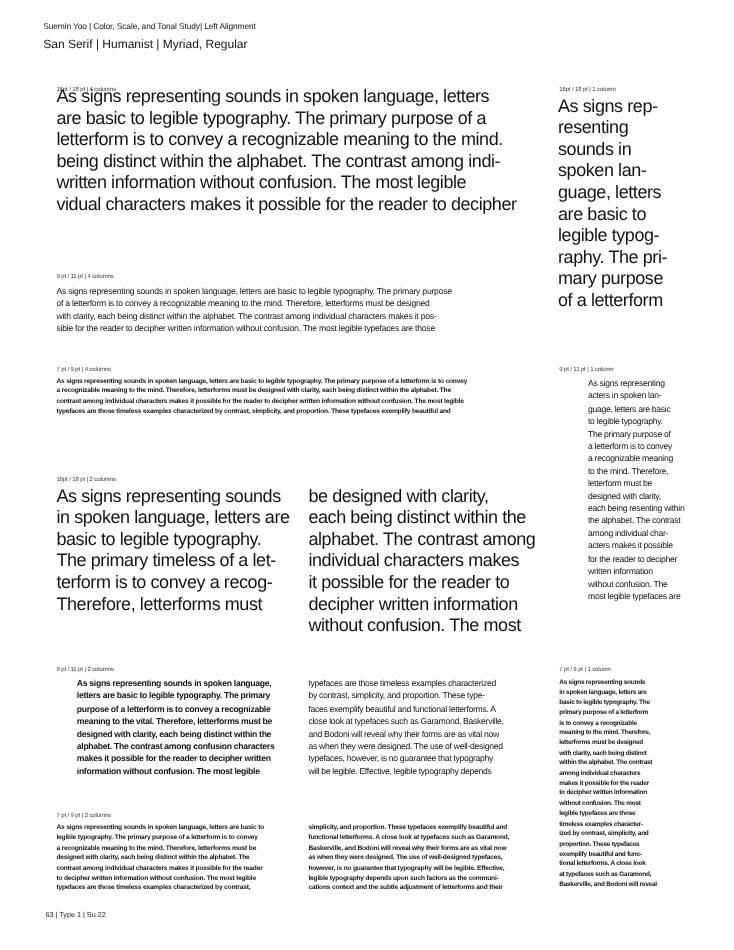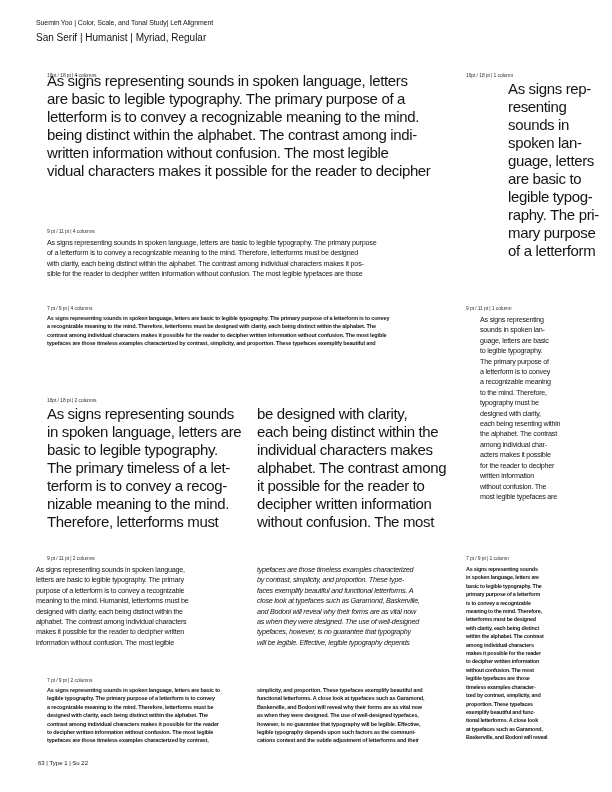--- a/index.html
+++ b/index.html
@@ -4,21 +4,21 @@
 <style>
   html, body { margin:0; padding:0; background:#ffffff; }
   body { width:612px; height:792px; position:relative; overflow:hidden; color:#141414; font-family:"Liberation Sans", sans-serif; }
   .abs { position:absolute; }
   .header-line1 { left:36px; top:19px; font-size:7px; letter-spacing:-0.1px; white-space:nowrap; }
   .header-line2 { left:36px; top:32px; font-size:10px; white-space:nowrap; }
   .label { font-size:5px; color:#333; white-space:nowrap; letter-spacing:-0.1px; }
   .lines { margin:0; padding:0; }
   .lines div { white-space:nowrap; }
   .l16 { font-size:15px; line-height:18px; letter-spacing:-0.35px; }
-  .l16c { font-size:15px; line-height:18px; letter-spacing:-0.35px;margin-left:43px; }
+  .l16c { font-size:15px; line-height:18px; letter-spacing:-0.35px; }
   .l9 { font-size:7.2px; line-height:10.4px; letter-spacing:-0.2px; }
   .l9c { font-size:7.2px; line-height:10.4px; letter-spacing:-0.25px; }
   .l7 { font-size:5.5px; line-height:8.4px; letter-spacing:-0.15px; font-weight:bold; }
   .l7c { font-size:5.4px; line-height:8.4px; letter-spacing:-0.2px; font-weight:bold; }
   .footer { left:38px; top:760px; font-size:6px; white-space:nowrap; }
 </style>
 </head>
 <body>
 
 <div class="abs header-line1">Suemin Yoo  | Color, Scale, and Tonal Study|  Left Alignment</div>
@@ -58,73 +58,72 @@
 
 <div class="abs label" style="left:47px;top:305px;">7 pt / 9 pt | 4 columns</div>
 <div class="abs lines l7" style="left:47px;top:314px;">
   <div>As signs representing sounds in spoken language, letters are basic to legible typography. The primary purpose of a letterform is to convey</div>
   <div>a recognizable meaning to the mind. Therefore, letterforms must be designed   with clarity, each being distinct within the alphabet. The</div>
   <div>contrast among individual characters makes it possible for the reader to decipher written information without confusion. The most legible</div>
   <div>typefaces are those timeless examples characterized by contrast, simplicity, and proportion. These typefaces exemplify beautiful and</div>
 </div>
 
 <div class="abs label" style="left:466px;top:305px;">9 pt / 11 pt | 1 column</div>
-<div class="abs lines l9c" style="left:480px;top:315px;">
+<div class="abs lines l9c" style="left:490px;top:315px;">
   <div>As signs representing</div>
-  <div>sounds in spoken lan-</div>
+  <div>acters in spoken lan-</div>
   <div>guage, letters are basic</div>
   <div>to legible typography.</div>
   <div>The primary purpose of</div>
   <div>a letterform is to convey</div>
   <div>a recognizable meaning</div>
   <div>to the mind. Therefore,</div>
-  <div>typography must be</div>
+  <div>letterform must be</div>
   <div>designed   with clarity,</div>
   <div>each being resenting within</div>
   <div>the alphabet. The contrast</div>
   <div>among individual char-</div>
   <div>acters makes it possible</div>
   <div>for the reader to decipher</div>
   <div>written information</div>
   <div>without confusion. The</div>
   <div>most legible typefaces are</div>
 </div>
 
 <div class="abs label" style="left:47px;top:397px;">16pt / 18 pt | 2 columns</div>
 <div class="abs lines l16" style="left:47px;top:405px;">
   <div>As signs representing sounds</div>
   <div>in spoken language, letters are</div>
   <div>basic to legible typography.</div>
   <div>The primary timeless of a let-</div>
   <div>terform is to convey a recog-</div>
-  <div>nizable meaning to the mind.</div>
   <div>Therefore, letterforms must</div>
 </div>
 <div class="abs lines l16" style="left:257px;top:405px;">
   <div>be designed   with clarity,</div>
   <div>each being distinct within the</div>
+  <div>alphabet. The contrast among</div>
   <div>individual characters makes</div>
-  <div>alphabet. The contrast among</div>
   <div>it possible for the reader to</div>
   <div>decipher written information</div>
   <div>without confusion. The most</div>
 </div>
 
 <div class="abs label" style="left:47px;top:555px;">9 pt / 11 pt | 2 columns</div>
-<div class="abs lines l9c" style="left:36px;top:565px;">
+<div class="abs lines l9c" style="left:64px;top:565px;font-weight:bold;">
   <div>As signs representing sounds in spoken language,</div>
   <div>letters are basic to legible typography. The primary</div>
   <div>purpose of a letterform is to convey a recognizable</div>
-  <div>meaning to the mind. Humanist, letterforms must be</div>
+  <div>meaning to the vital. Therefore, letterforms must be</div>
   <div>designed   with clarity, each being distinct within the</div>
-  <div>alphabet. The contrast among individual characters</div>
+  <div>alphabet. The contrast among confusion characters</div>
   <div>makes it possible for the reader to decipher written</div>
   <div>information without confusion. The most legible</div>
 </div>
-<div class="abs lines l9c" style="left:257px;top:565px;font-style:italic;">
+<div class="abs lines l9c" style="left:257px;top:565px;">
   <div>typefaces are those timeless examples characterized</div>
   <div>by contrast, simplicity, and proportion. These type-</div>
   <div>faces exemplify beautiful and functional letterforms. A</div>
   <div>close look at typefaces such as Garamond, Baskerville,</div>
   <div>and Bodoni will reveal why their forms are as vital now</div>
   <div>as when they were designed. The use of well-designed</div>
   <div>typefaces, however, is no guarantee that typography</div>
   <div>will be legible. Effective, legible typography depends</div>
 </div>
 

